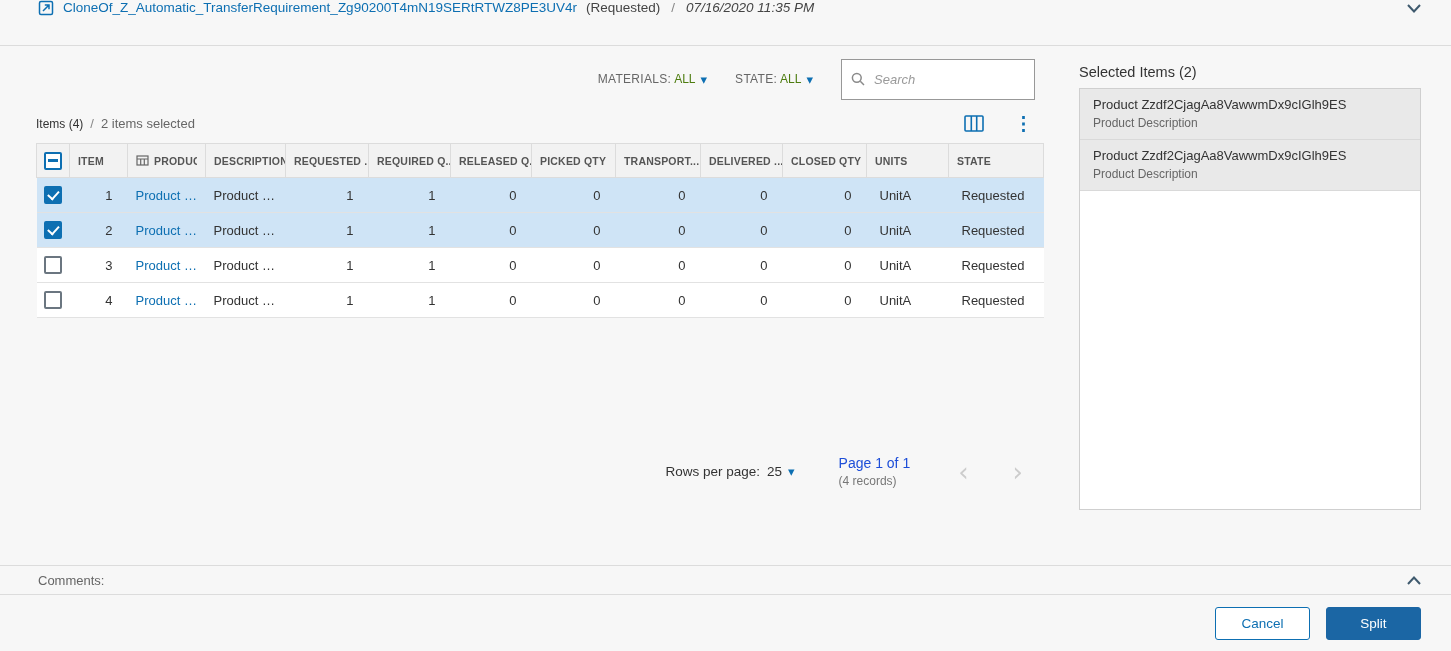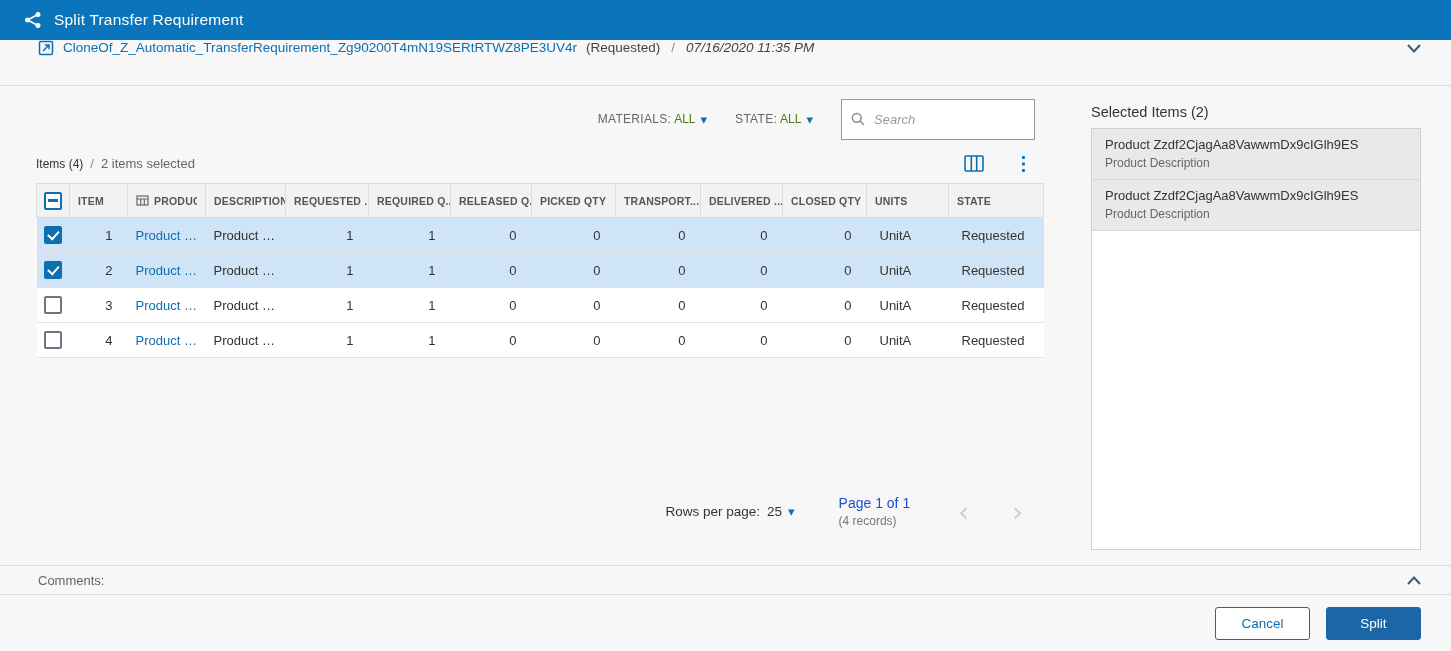--- a/index.html
+++ b/index.html
@@ -26,21 +26,21 @@
   
   .breadcrumb-bar{height:46px;flex:none;display:flex;align-items:flex-start;padding:0 26px 0 38px;gap:9px;border-bottom:1px solid #dcdcdc;background:#f7f7f7;font-size:13.5px;}
   .breadcrumb-bar a.doc-link{color:var(--link);text-decoration:none;}
   .bc-status{color:#444;}
   .bc-sep{color:#888;margin:0 2px;}
   .bc-time{color:#444;font-style:italic;}
   .bc-spacer{flex:1;}
   .chev-btn{background:none;border:none;padding:4px;cursor:pointer;display:flex;align-items:center;}
 
   
-  .main{flex:1;min-height:0;display:flex;padding:16px 30px 0 36px;gap:48px;}
+  .main{flex:1;min-height:0;display:flex;padding:16px 30px 0 36px;gap:36px;}
   .left-col{width:1007px;flex:none;display:flex;flex-direction:column;}
 
   .filter-row{display:flex;justify-content:flex-end;align-items:center;gap:28px;height:34px;}
   .filter{display:flex;align-items:center;gap:3px;font-size:12px;cursor:pointer;}
   .filter-label{color:#666;letter-spacing:.3px;}
   .filter-value{color:#4d7c0f;}
   .caret{color:var(--accent);font-size:13px;line-height:1;margin-left:2px;}
 
   .search-box{width:194px;height:41px;background:#fff;border:1px solid #989898;display:flex;align-items:center;padding:0 9px;gap:7px;margin-right:8px;}
   .search-box input{border:none;outline:none;flex:1;min-width:0;font-size:13px;background:transparent;font-family:"Liberation Sans",sans-serif;color:#333;}
@@ -113,31 +113,20 @@
   .btn-cancel{background:#fff;border:1px solid var(--accent);color:var(--accent);}
   .btn-split{background:var(--button);border:1px solid var(--button);color:#fff;}
 
   svg{display:block;}
 </style>
 </head>
 <body>
 
 <div class="app">
 
-  <header class="topbar">
-    <span>
-      <svg width="18" height="18" viewBox="0 0 18 18">
-        <path d="M3.5 9 L14 3.5 M3.5 9 L14 14.5" stroke="#fff" stroke-width="1.6" fill="none"></path>
-        <circle cx="14" cy="3.5" r="2.5" fill="#fff"></circle>
-        <circle cx="14" cy="14.5" r="2.5" fill="#fff"></circle>
-        <circle cx="3.5" cy="9" r="2.5" fill="#fff"></circle>
-      </svg>
-    </span>
-    <h1>Split Transfer Requirement</h1>
-  </header>
 
   <div class="breadcrumb-bar">
     <span style="color:var(--accent);">
       <svg width="16" height="16" viewBox="0 0 16 16" fill="none" stroke="currentColor" stroke-width="1.5">
         <rect x="1.5" y="1.5" width="13" height="13" rx="1.5"></rect>
         <path d="M5 11 L10.5 5.5 M6.8 5 h4.2 v4.2"></path>
       </svg>
     </span>
     <a href="#" class="doc-link">CloneOf_Z_Automatic_TransferRequirement_Zg90200T4mN19SERtRTWZ8PE3UV4r</a>
     <span class="bc-status">(Requested)</span>

